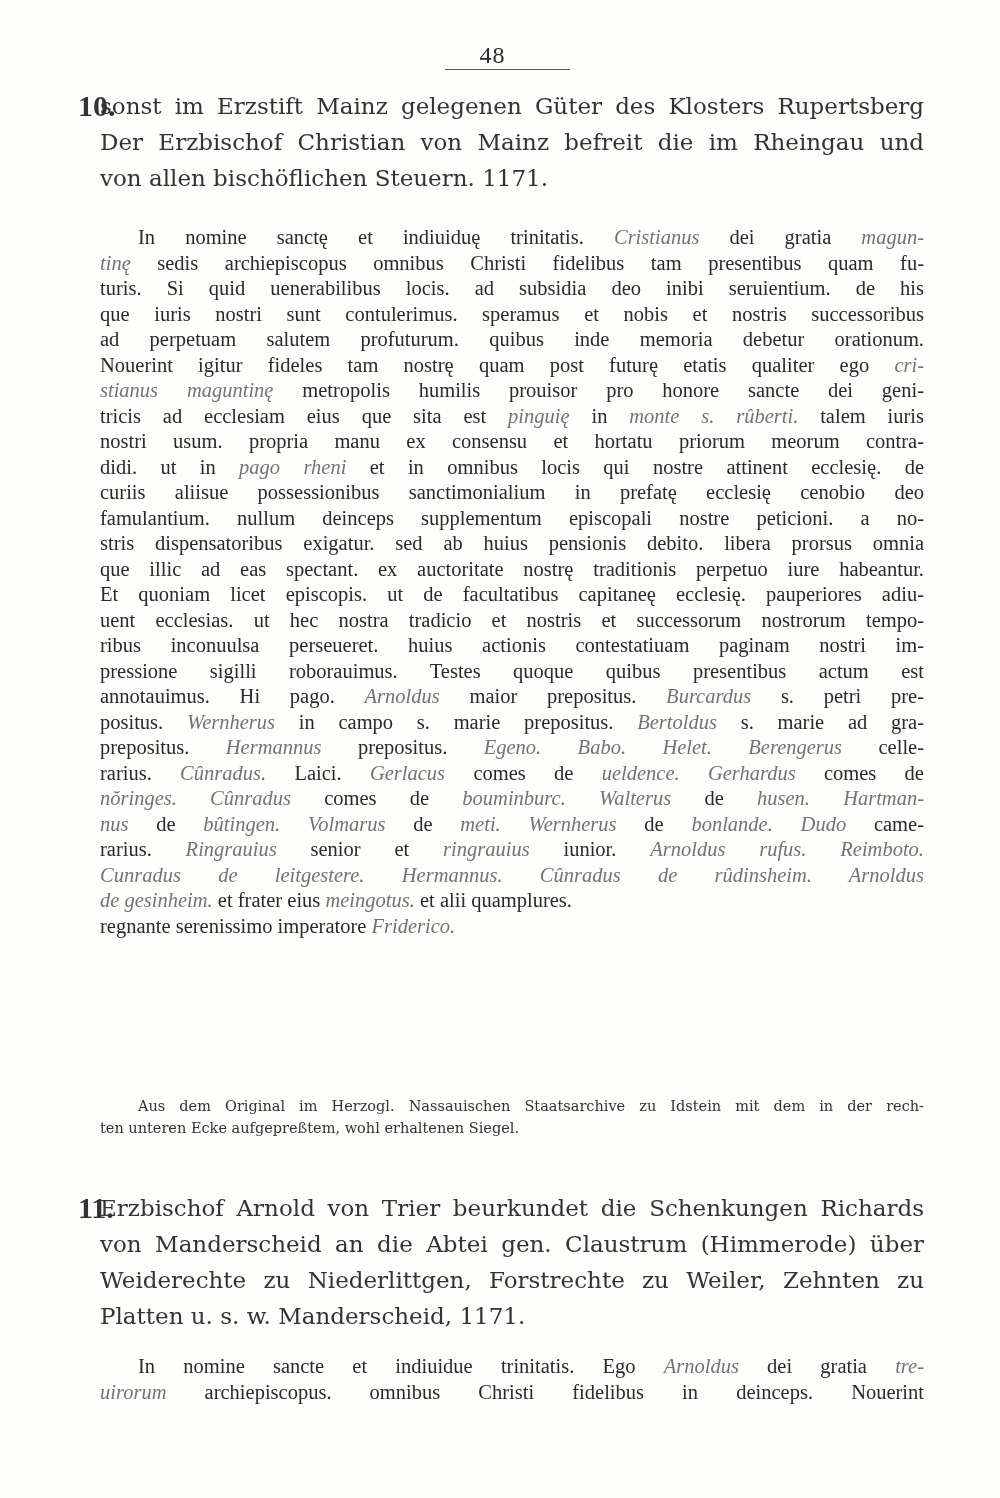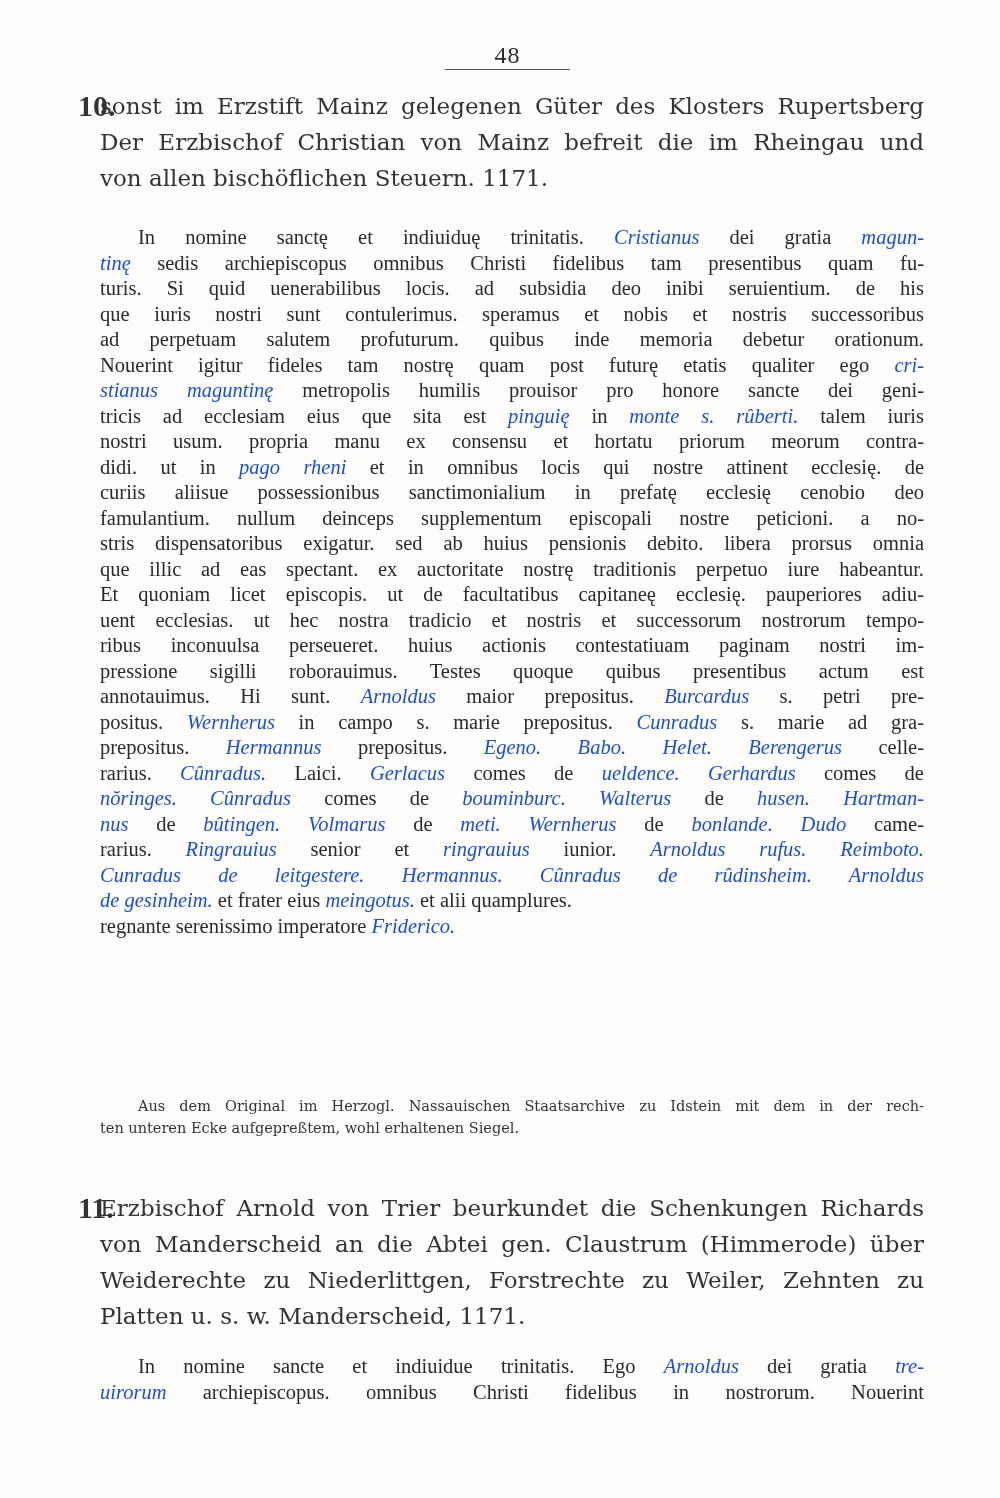--- a/index.html
+++ b/index.html
@@ -13,21 +13,21 @@
     overflow: hidden;
   }
   .page {
     position: absolute;
     left: 100px;
     top: 0;
     width: 824px;
   }
   .page-number {
     position: absolute;
-    left: 345px;
+    left: 330px;
     top: 42px;
     width: 125px;
     text-align: center;
     font-size: 24px;
     letter-spacing: 1px;
   }
   .page-rule {
     position: absolute;
     left: 345px;
     top: 69px;
@@ -61,21 +61,21 @@
     line-height: 25.5px;
   }
   .line {
     display: block;
     white-space: nowrap;
     text-align: justify;
     text-align-last: justify;
   }
   .line.last { text-align-last: left; }
   .indent { padding-left: 38px; }
-  i { font-style: italic; color: #1d4ed8; }
+  i { font-style: italic; color: #737373; }
   .note {
     position: absolute;
     left: 0;
     width: 824px;
     font-family: "DejaVu Serif", serif;
     font-size: 14.5px;
     line-height: 22px;
     color: #333;
   }
 </style>
@@ -106,22 +106,22 @@
       <span class="line"><span>nostri usum. propria manu ex consensu et hortatu priorum meorum contra-</span></span>
       <span class="line"><span>didi.  ut in </span><i>pago rheni</i><span> et in omnibus  locis qui nostre attinent ecclesię.  de</span></span>
       <span class="line"><span>curiis aliisue possessionibus sanctimonialium in prefatę ecclesię  cenobio deo</span></span>
       <span class="line"><span>famulantium.  nullum deinceps supplementum episcopali nostre peticioni. a no-</span></span>
       <span class="line"><span>stris dispensatoribus exigatur. sed ab huius pensionis debito. libera prorsus omnia</span></span>
       <span class="line"><span>que illic ad eas spectant. ex auctoritate nostrę traditionis perpetuo iure habeantur.</span></span>
       <span class="line"><span>Et quoniam licet episcopis. ut de facultatibus capitaneę ecclesię. pauperiores adiu-</span></span>
       <span class="line"><span>uent ecclesias.  ut hec nostra tradicio et nostris et successorum nostrorum tempo-</span></span>
       <span class="line"><span>ribus  inconuulsa  perseueret.  huius  actionis   contestatiuam  paginam  nostri  im-</span></span>
       <span class="line"><span>pressione  sigilli  roborauimus.   Testes  quoque  quibus  presentibus  actum  est</span></span>
-      <span class="line"><span>annotauimus.  Hi sunt. </span><i>Arnoldus</i><span> maior prepositus.  </span><i>Burcardus</i><span> s. petri pre-</span></span>
-      <span class="line"><span>positus.  </span><i>Wernherus</i><span> in campo s. marie prepositus.  </span><i>Cunradus</i><span> s. marie ad gra-</span></span>
+      <span class="line"><span>annotauimus.  Hi pago. </span><i>Arnoldus</i><span> maior prepositus.  </span><i>Burcardus</i><span> s. petri pre-</span></span>
+      <span class="line"><span>positus.  </span><i>Wernherus</i><span> in campo s. marie prepositus.  </span><i>Bertoldus</i><span> s. marie ad gra-</span></span>
       <span class="line"><span>prepositus.  </span><i>Hermannus</i><span> prepositus.  </span><i>Egeno.  Babo.  Helet.  Berengerus</i><span> celle-</span></span>
       <span class="line"><span>rarius.  </span><i>Cûnradus.</i><span> Laici.  </span><i>Gerlacus</i><span> comes de </span><i>ueldence.</i><span>  </span><i>Gerhardus</i><span> comes de</span></span>
       <span class="line"><i>nŏringes.  Cûnradus</i><span> comes de </span><i>bouminburc.  Walterus</i><span> de </span><i>husen.  Hartman-</i></span>
       <span class="line"><i>nus</i><span> de </span><i>bûtingen.  Volmarus</i><span> de </span><i>meti.  Wernherus</i><span> de </span><i>bonlande.  Dudo</i><span> came-</span></span>
       <span class="line"><span>rarius.  </span><i>Ringrauius</i><span> senior et </span><i>ringrauius</i><span> iunior.  </span><i>Arnoldus rufus.  Reimboto.</i></span>
       <span class="line"><i>Cunradus de leitgestere.  Hermannus.  Cûnradus de rûdinsheim.  Arnoldus</i></span>
       <span class="line last"><i>de gesinheim.</i><span> et frater eius </span><i>meingotus.</i><span> et alii quamplures.</span></span>
       <span class="line last"><span>regnante serenissimo imperatore </span><i>Friderico.</i></span>
     </div>
 
@@ -133,16 +133,16 @@
   <div class="heading" style="top:1190px;">
     <span class="num">11.</span>
     <span class="hline">Erzbischof Arnold von Trier beurkundet die Schenkungen Richards</span>
     <span class="hline">von Manderscheid an die Abtei gen. Claustrum (Himmerode) über</span>
     <span class="hline">Weiderechte zu Niederlittgen, Forstrechte zu Weiler, Zehnten zu</span>
     <span class="hline last">Platten u. s. w.   Manderscheid, 1171.</span>
   </div>
 
   <div class="body-text" id="doc11-body" style="top:1345px;margin-top:9px;">
       <span class="line indent"><span>In nomine sancte et indiuidue trinitatis.  Ego </span><i>Arnoldus</i><span> dei gratia </span><i>tre-</i></span>
-      <span class="line"><i>uirorum</i><span> archiepiscopus.  omnibus Christi  fidelibus  in nostrorum.  Nouerint</span></span>
+      <span class="line"><i>uirorum</i><span> archiepiscopus.  omnibus Christi  fidelibus  in deinceps.  Nouerint</span></span>
     </div>
 
 </div>
 
 </body></html>

